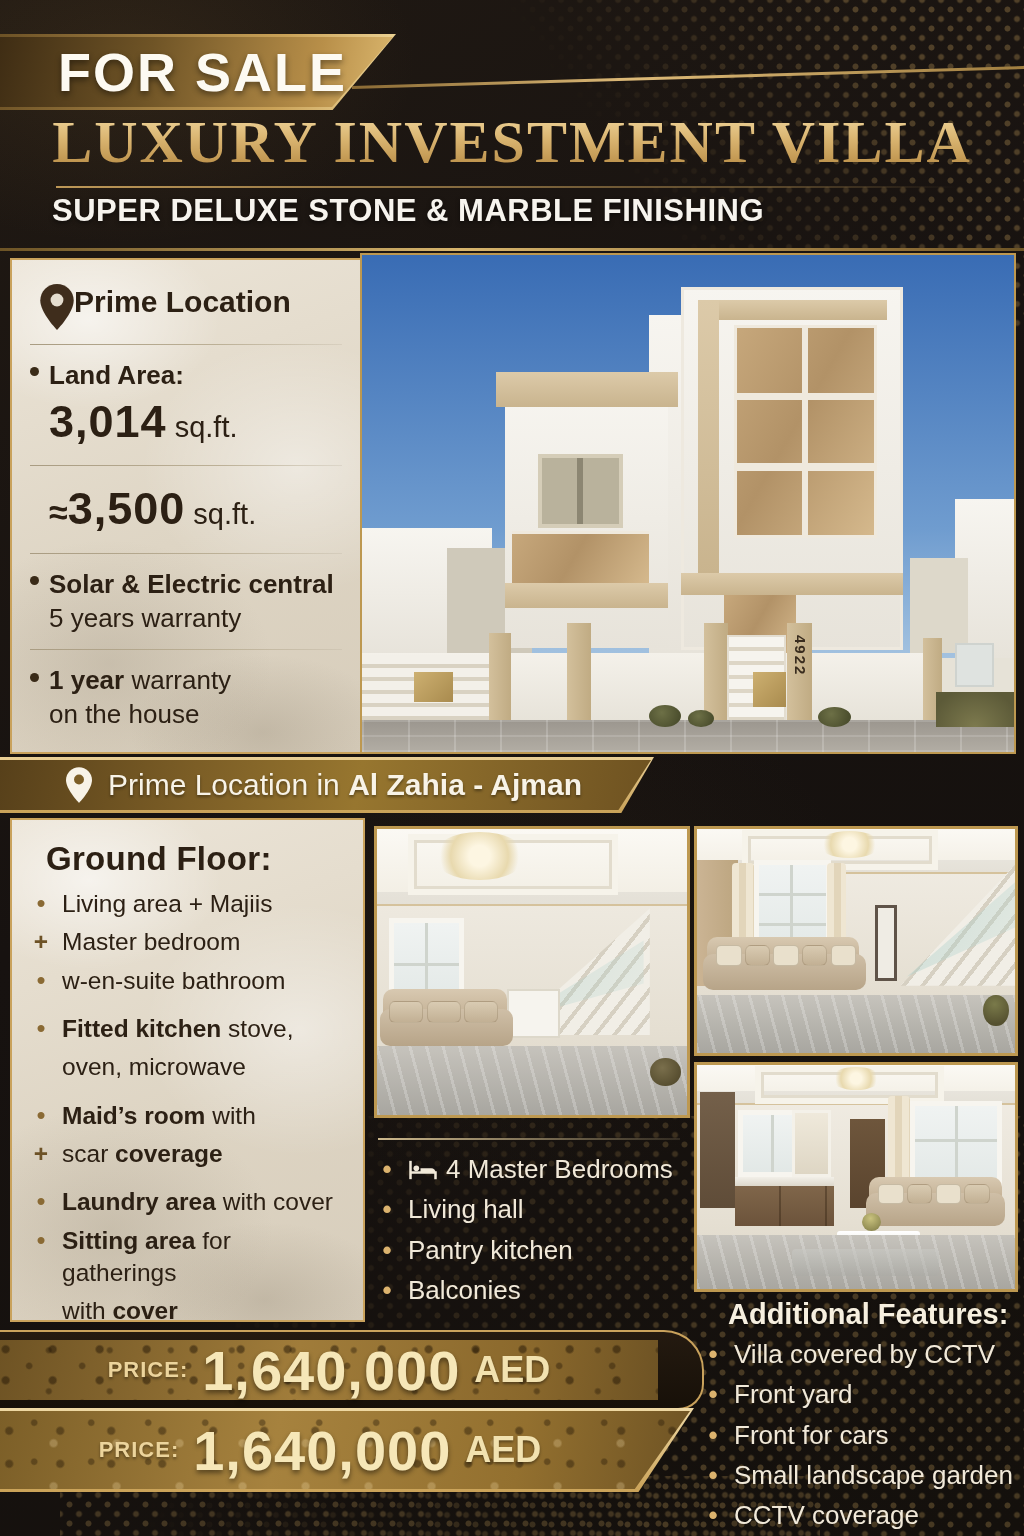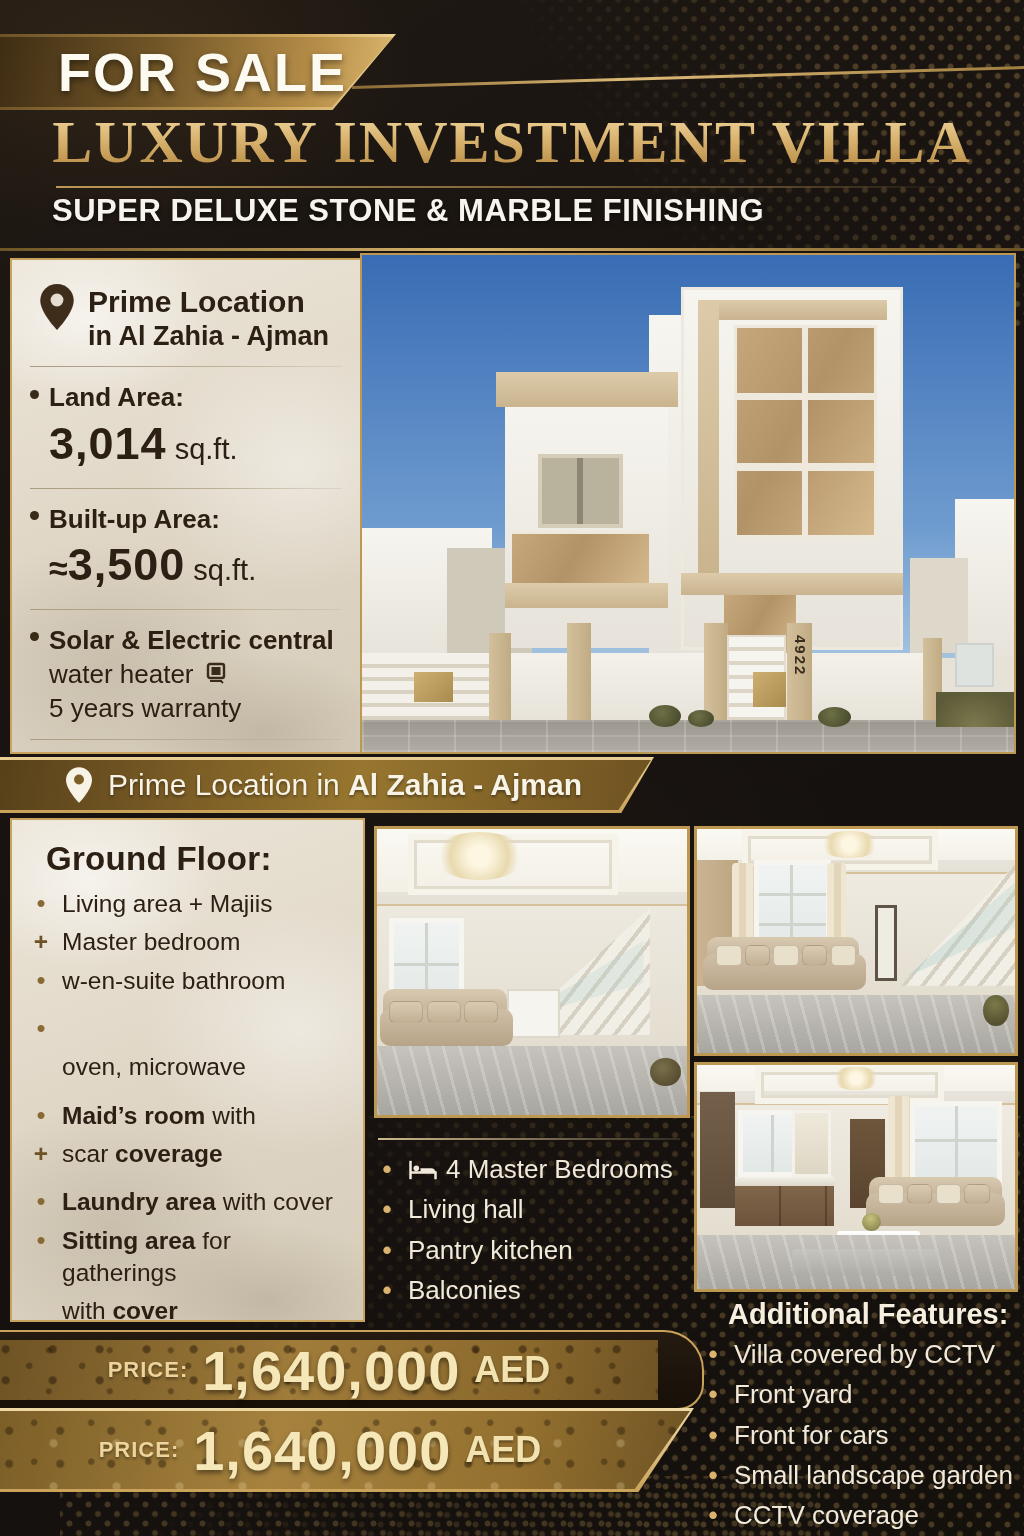--- a/index.html
+++ b/index.html
@@ -49,21 +49,21 @@
   .marble{border:2px solid #c9a25c;box-sizing:border-box;color:#2c2014;
     background:
       radial-gradient(ellipse 220px 150px at 22% 12%, rgba(255,255,255,.6), transparent 60%),
       radial-gradient(ellipse 260px 210px at 82% 42%, rgba(255,255,255,.45), transparent 60%),
       radial-gradient(ellipse 250px 190px at 28% 82%, rgba(150,138,118,.28), transparent 65%),
       radial-gradient(ellipse 220px 130px at 72% 96%, rgba(142,130,110,.3), transparent 60%),
       linear-gradient(160deg,#ece5d8,#ded5c4 55%,#d7cdbb);}
   .panel-top{left:10px;top:258px;width:352px;height:496px;padding:20px 18px 0 18px;}
   .panel-gf{left:10px;top:818px;width:355px;height:504px;padding:18px 16px 0 20px;}
   
-  .loc-row{display:flex;gap:14px;align-items:flex-start;margin:4px 0 2px 10px;}
+  .loc-row{display:flex;align-items:flex-start;margin:4px 0 2px 10px;}
   .loc-texts{line-height:1.2;}
   .loc-l1{font-size:30px;font-weight:700;}
   .loc-l1 .xb{font-weight:800;}
   .loc-l2{font-size:27px;font-weight:700;}
   .s-div{height:1px;background:linear-gradient(90deg,#a99c82,#bcb096 60%,rgba(170,160,140,.2));margin:14px 0;}
   .feat{font-size:26px;line-height:1.3;}
   .feat .row1{display:flex;gap:10px;align-items:baseline;}
   .bullet{width:9px;height:9px;border-radius:50%;background:#3a2b18;flex:0 0 auto;position:relative;top:-4px;align-self:center;}
   .feat .lbl{font-weight:700;}
   .bignum{font-size:45px;font-weight:800;letter-spacing:1px;}
@@ -197,53 +197,43 @@
   <div class="abs marble panel-top">
     <div class="loc-row">
       <span>
         <svg width="34" height="46" viewBox="0 0 24 33">
             <path fill="#3f2d1c" d="M12 0C5.4 0 0 5.3 0 11.9 0 20.8 12 33 12 33s12-12.2 12-21.1C24 5.3 18.6 0 12 0z"></path>
             <circle cx="12" cy="11.5" r="4.6" fill="#e5ddcf"></circle>
           </svg>
       </span>
       <div class="loc-texts">
         <div class="loc-l1"><span class="xb">Prime</span><span> Location</span></div>
-        <div class="loc-l2">in Al Zahia - Ajman</div>
       </div>
     </div>
     <div class="s-div"></div>
 
     <div class="feat">
       <div class="row1">
           <span class="bullet"></span>
           <span class="lbl">Land Area:</span>
         </div>
       <div class="indent"><span class="bignum">3,014</span><span class="unit"> sq.ft.</span></div>
     </div>
     <div class="s-div"></div>
 
     <div class="feat">
-      <div class="row1">
-          <span class="bullet"></span>
-          <span class="lbl">Built-up Area:</span>
-        </div>
       <div class="indent"><span class="approx">≈</span><span class="bignum">3,500</span><span class="unit"> sq.ft.</span></div>
     </div>
     <div class="s-div"></div>
 
     <div class="feat">
       <div class="row1">
           <span class="bullet"></span>
           <span class="lbl">Solar &amp; Electric central</span>
         </div>
-      <div class="indent"><span>water heater</span><span class="heater-ic"><svg width="24" height="24" viewBox="0 0 24 24">
-              <rect x="4" y="3" width="16" height="14" rx="2" fill="none" stroke="#3a2b18" stroke-width="2.4"></rect>
-              <rect x="7.5" y="6" width="9" height="8" fill="#3a2b18"></rect>
-              <path d="M6 20h12M17 20l2 2" stroke="#3a2b18" stroke-width="1.8" fill="none"></path>
-            </svg></span></div>
       <div class="indent">5 years warranty</div>
     </div>
     <div class="s-div"></div>
 
     <div class="feat">
       <div class="row1">
           <span class="bullet"></span>
           <span><span class="lbl">1 year</span><span> warranty</span></span>
         </div>
       <div class="indent">on the house</div>
@@ -320,20 +310,21 @@
         <div class="li">
           <span class="m plus">+</span>
           <span class="tx"><span>Master bedroom</span></span>
         </div>
         <div class="li">
           <span class="m">•</span>
           <span class="tx"><span>w-en-suite bathroom</span></span>
         </div>
         <div class="li gap">
           <span class="m">•</span>
+          <span class="tx"><span class="b">Fitted kitchen</span><span> stove,</span></span>
         </div>
         <div class="li">
           <span class="m none">•</span>
           <span class="tx"><span>oven, microwave</span></span>
         </div>
         <div class="li gap">
           <span class="m">•</span>
           <span class="tx"><span class="b">Maid’s room</span><span> with</span></span>
         </div>
         <div class="li">

